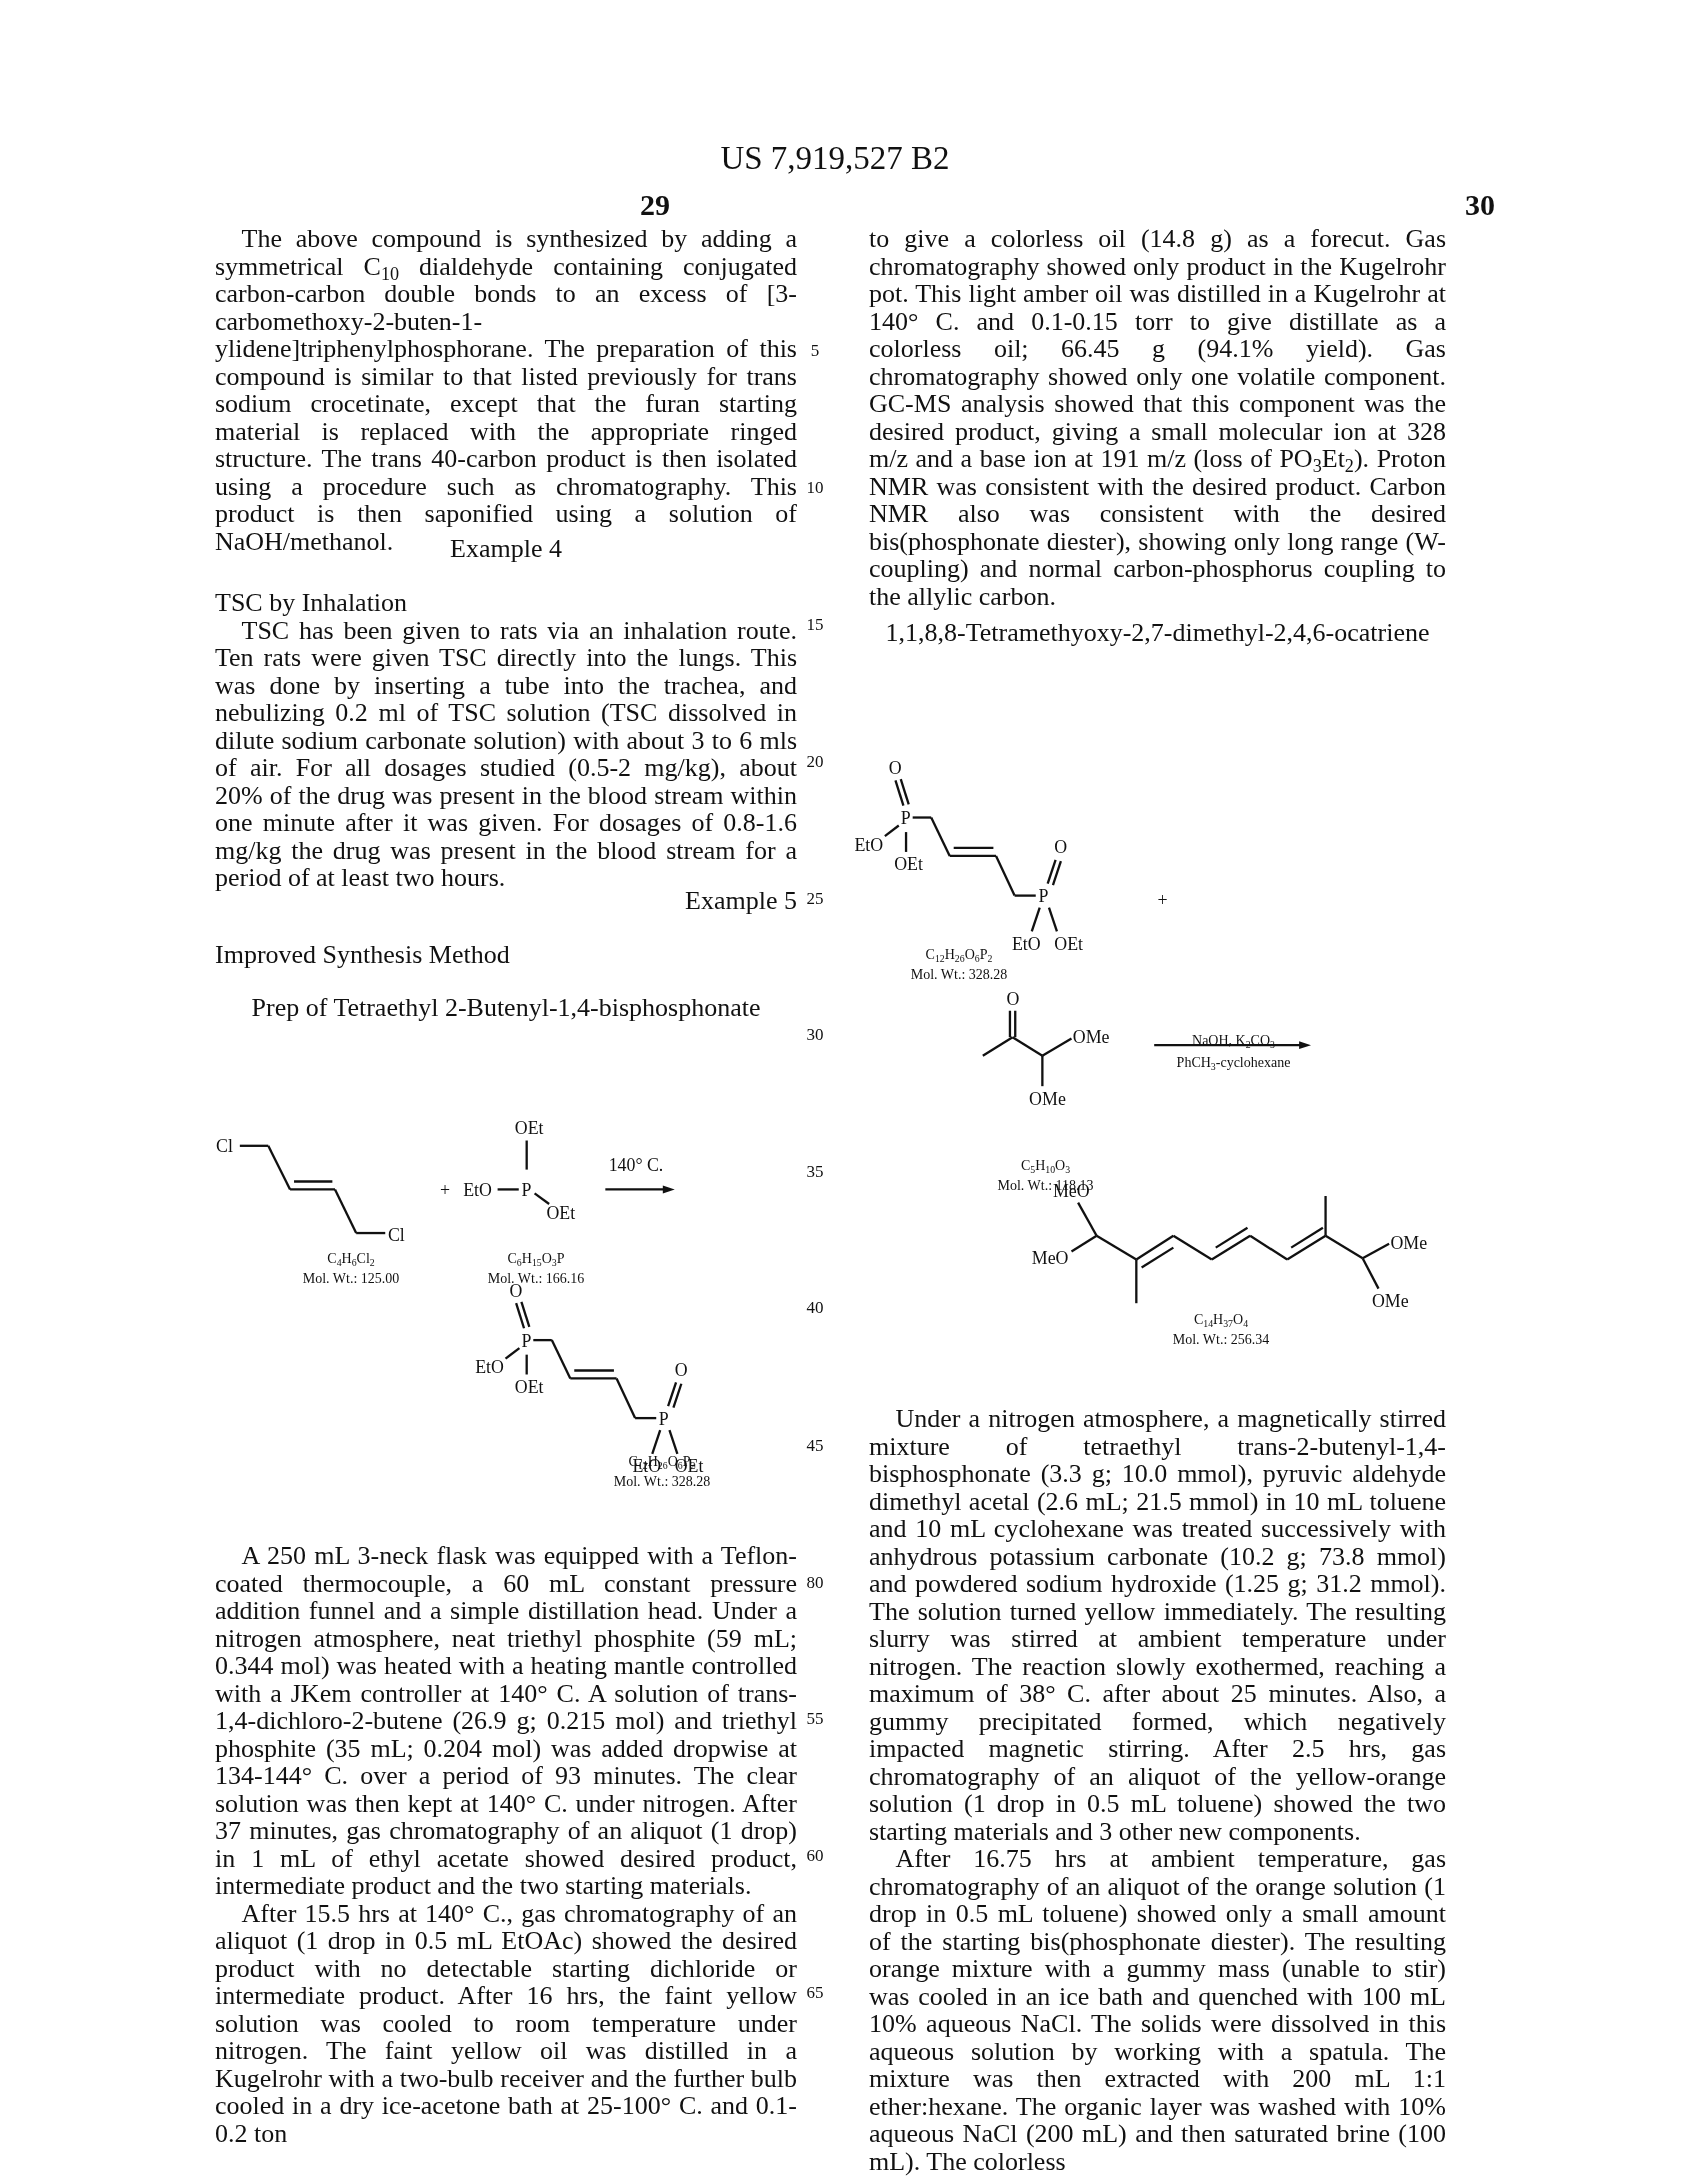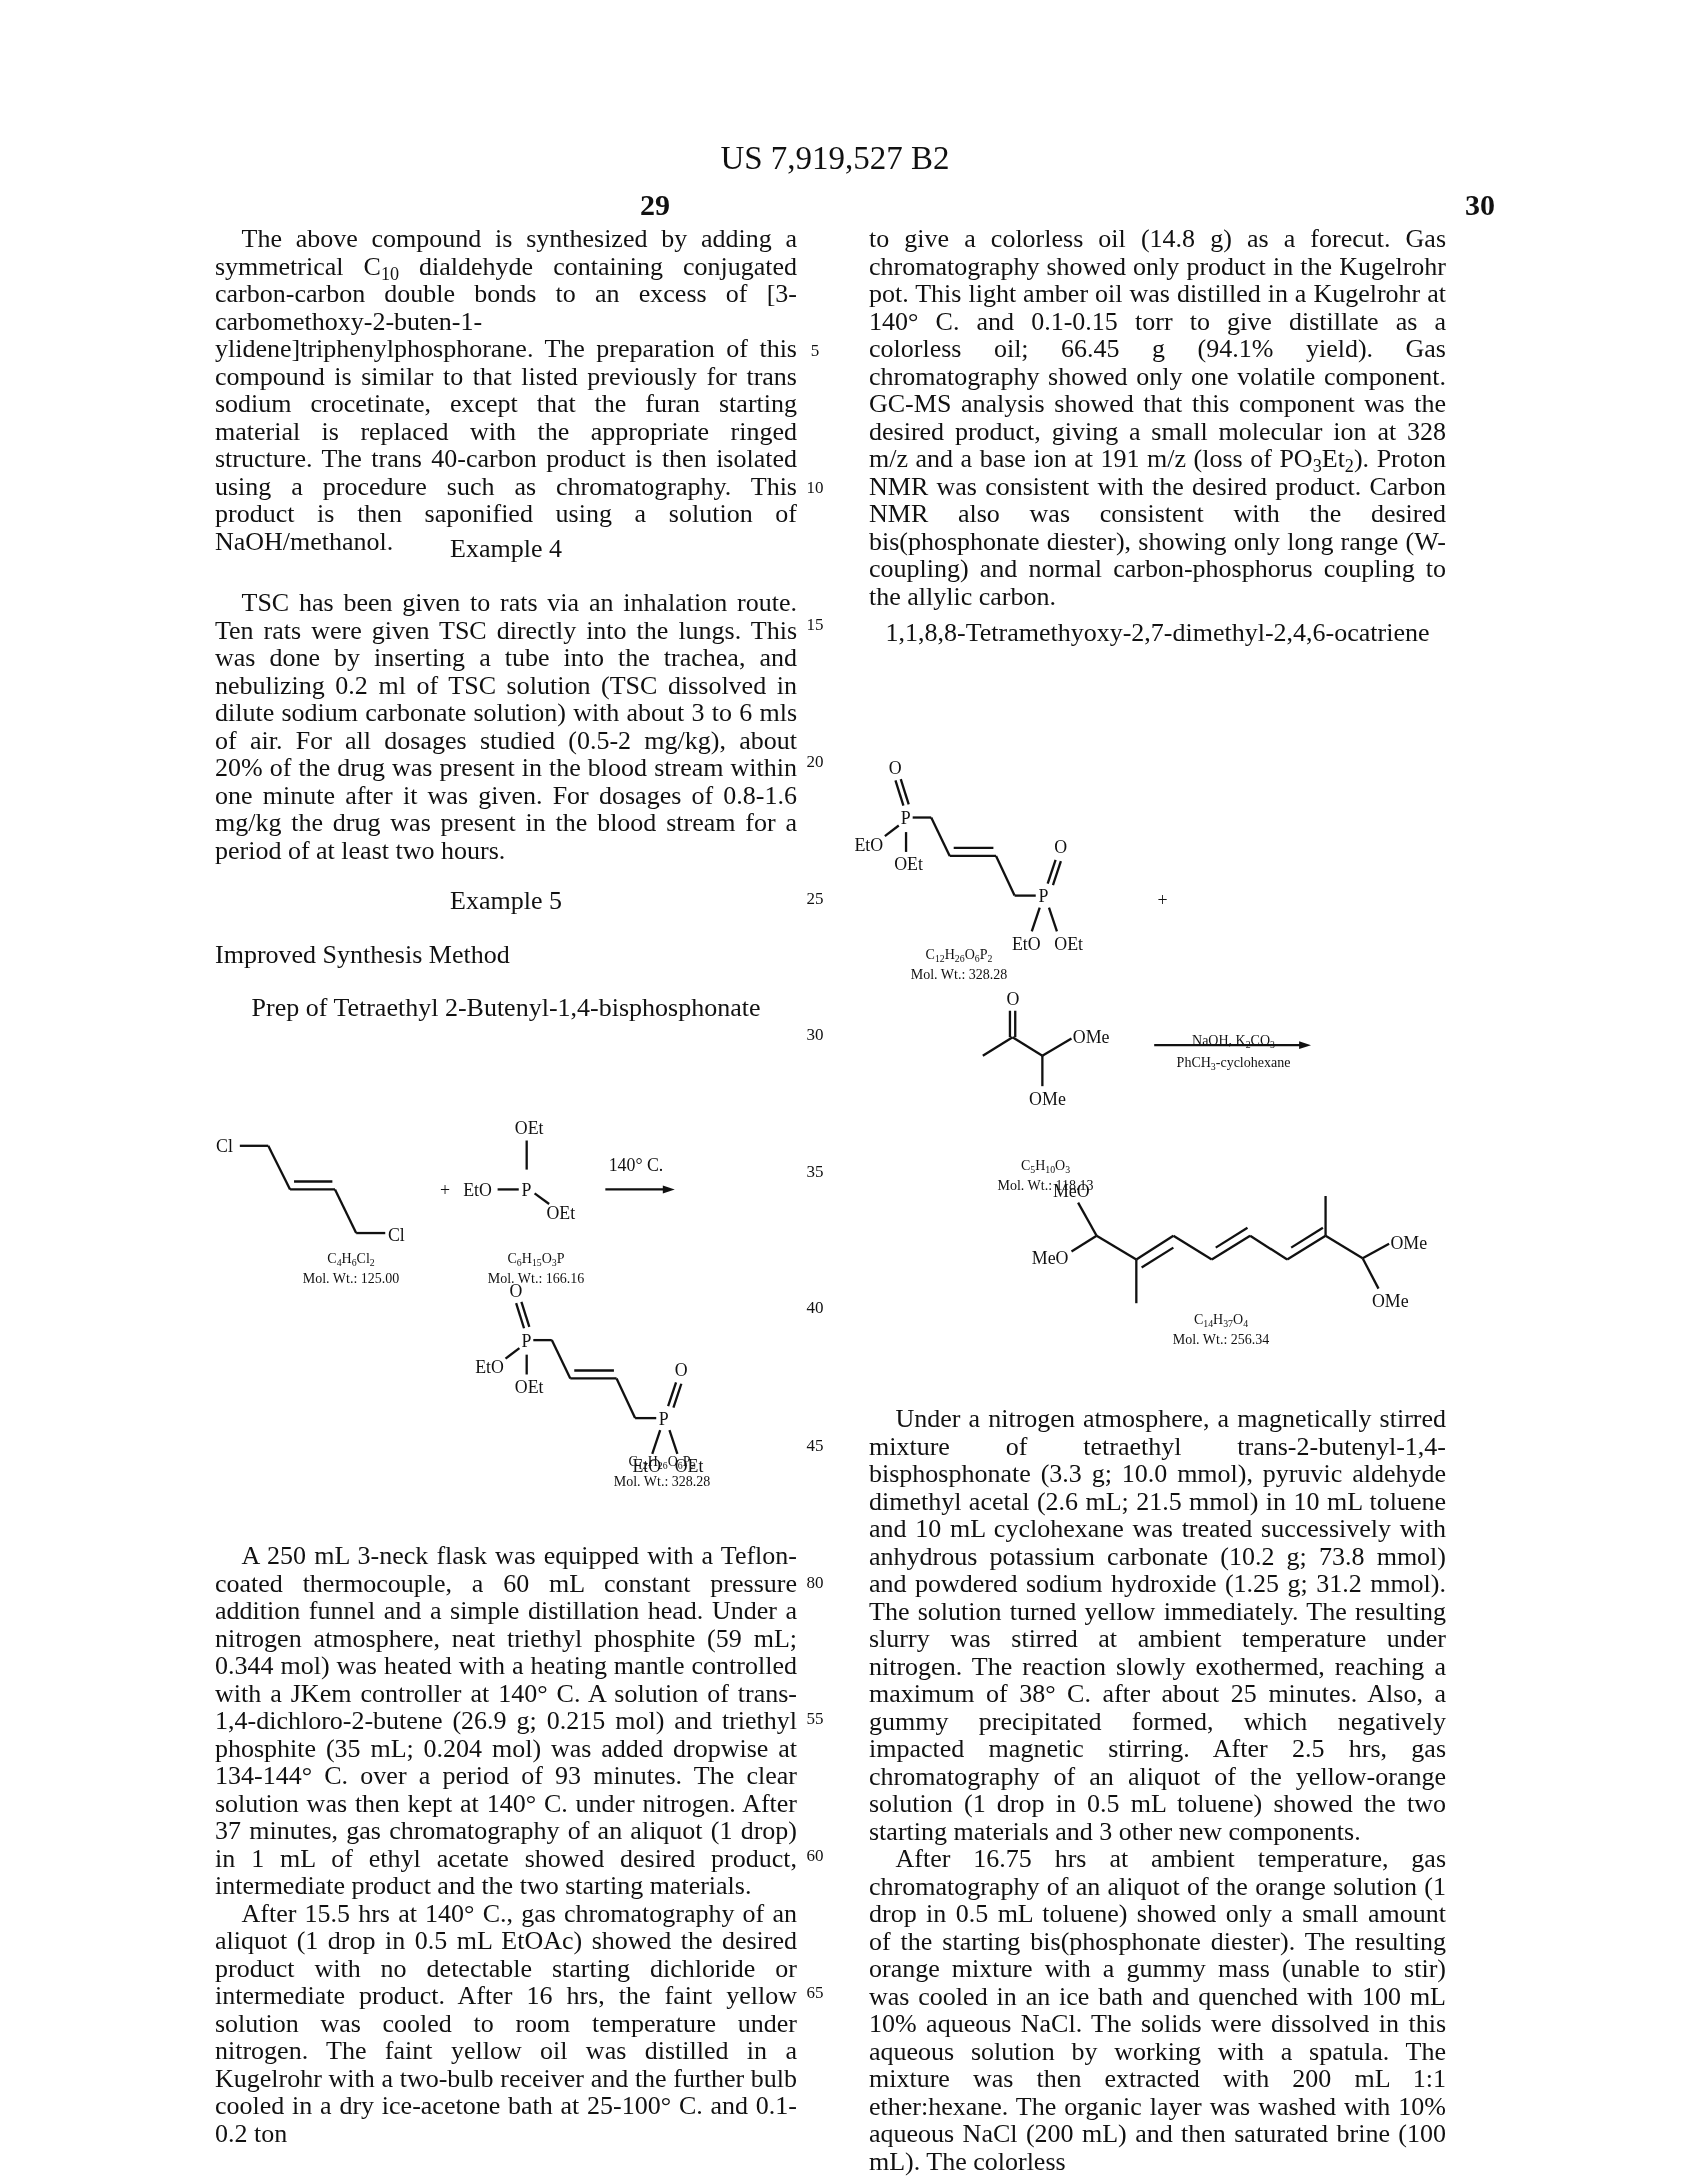--- a/index.html
+++ b/index.html
@@ -36,24 +36,25 @@
 <div class="abs lnum" style="top:1709px;">55</div>
 <div class="abs lnum" style="top:1846px;">60</div>
 <div class="abs lnum" style="top:1983px;">65</div>
 
 <div class="abs col" style="left:215px;top:225px;width:582px;">
   <p class="ind"><span>The above compound is synthesized by adding a symmetrical C</span><sub>10</sub><span> dialdehyde containing conjugated carbon-carbon double bonds to an excess of [3-carbomethoxy-2-buten-1-ylidene]triphenylphosphorane. The preparation of this compound is similar to that listed previously for trans sodium crocetinate, except that the furan starting material is replaced with the appropriate ringed structure. The trans 40-carbon product is then isolated using a procedure such as chromatography. This product is then saponified using a solution of NaOH/methanol.</span></p>
 </div>
 
 <div class="abs col center" style="left:215px;top:535px;width:582px;">Example 4</div>
 <div class="abs col" style="left:215px;top:589px;width:582px;">
+  <p>TSC by Inhalation</p>
   <p class="ind">TSC has been given to rats via an inhalation route. Ten rats were given TSC directly into the lungs. This was done by inserting a tube into the trachea, and nebulizing 0.2 ml of TSC solution (TSC dissolved in dilute sodium carbonate solution) with about 3 to 6 mls of air. For all dosages studied (0.5-2 mg/kg), about 20% of the drug was present in the blood stream within one minute after it was given. For dosages of 0.8-1.6 mg/kg the drug was present in the blood stream for a period of at least two hours.</p>
 </div>
 
-<div class="abs col center" style="left:215px;top:887px;width:582px;">Example 5</div>
+<div class="abs col center" style="left:215px;top:887px;width:582px;text-align:right;">Example 5</div>
 <div class="abs col" style="left:215px;top:941px;width:582px;">Improved Synthesis Method</div>
 <div class="abs col center" style="left:215px;top:994px;width:582px;">Prep of Tetraethyl 2-Butenyl-1,4-bisphosphonate</div>
 
 <svg class="abs" style="left:212px;top:1085px;" width="595" height="423" stroke="#111" stroke-width="3.5" fill="none" viewBox="0 0 900 640">
 
   <g>
     <line x1="42" y1="92" x2="85" y2="92"></line>
     <line x1="85" y1="92" x2="118" y2="158"></line>
     <line x1="118" y1="158" x2="186" y2="158"></line>
     <line x1="124" y1="146" x2="182" y2="146"></line>

